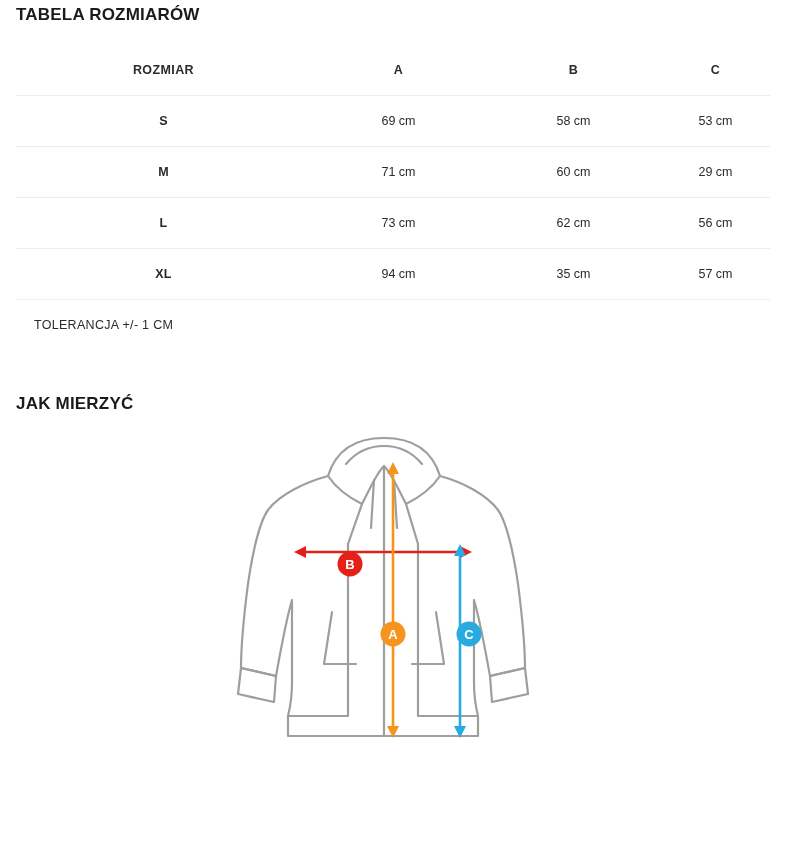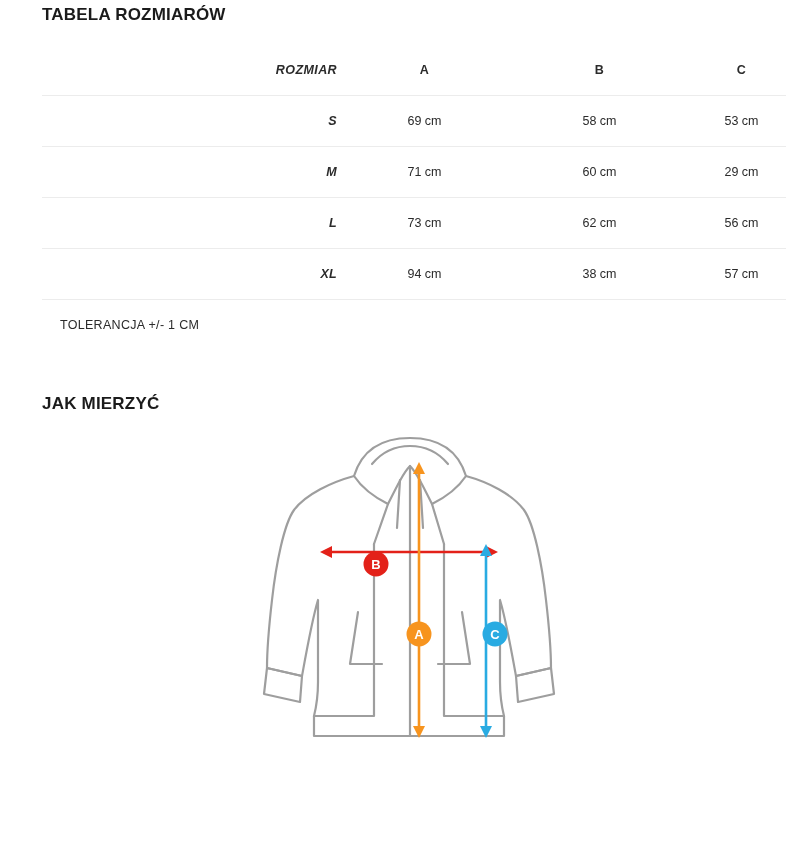--- a/index.html
+++ b/index.html
@@ -13,21 +13,20 @@
     font-family: "Liberation Sans", sans-serif;
     color: #231f20;
     overflow: hidden;
   }
 
   .page {
     position: relative;
     width: 667px;
     height: 846px;
     box-sizing: border-box;
-    padding-left: 26px;
   }
 
   .section-title {
     font-size: 17px;
     font-weight: bold;
     letter-spacing: 0.2px;
     color: #1b1b1b;
     padding-left: 16px;
   }
 
@@ -58,24 +57,23 @@
   }
   table.size-table tbody td {
     font-weight: normal;
   }
   table.size-table tbody td.rowhead {
     font-weight: bold;
     letter-spacing: 0.3px;
   }
   th.col-label, td.rowhead {
     width: 295px;
-    text-align: right;
+    text-align: center;
     padding-left: 18px;
     box-sizing: border-box;
-    font-style: italic;
   }
   th.col-a, td.col-a { width: 175px; text-align: center; }
   th.col-b, td.col-b { width: 175px; text-align: center; }
   th.col-c, td.col-c { width: 109px; text-align: center; }
 
   .tolerance {
     width: 754px;
     margin-left: 16px;
     box-sizing: border-box;
     padding-left: 18px;
@@ -135,21 +133,21 @@
       </tr>
       <tr>
         <td class="rowhead">L</td>
         <td class="col-a">73 cm</td>
         <td class="col-b">62 cm</td>
         <td class="col-c">56 cm</td>
       </tr>
       <tr>
         <td class="rowhead">XL</td>
         <td class="col-a">94 cm</td>
-        <td class="col-b">38 cm</td>
+        <td class="col-b">35 cm</td>
         <td class="col-c">57 cm</td>
       </tr>
     </tbody>
   </table>
 
   <div class="tolerance">TOLERANCJA +/- 1 CM</div>
 
   <div class="section-title" id="how-to-measure-title">JAK MIERZYĆ</div>
 
   <div class="figure-wrap">

